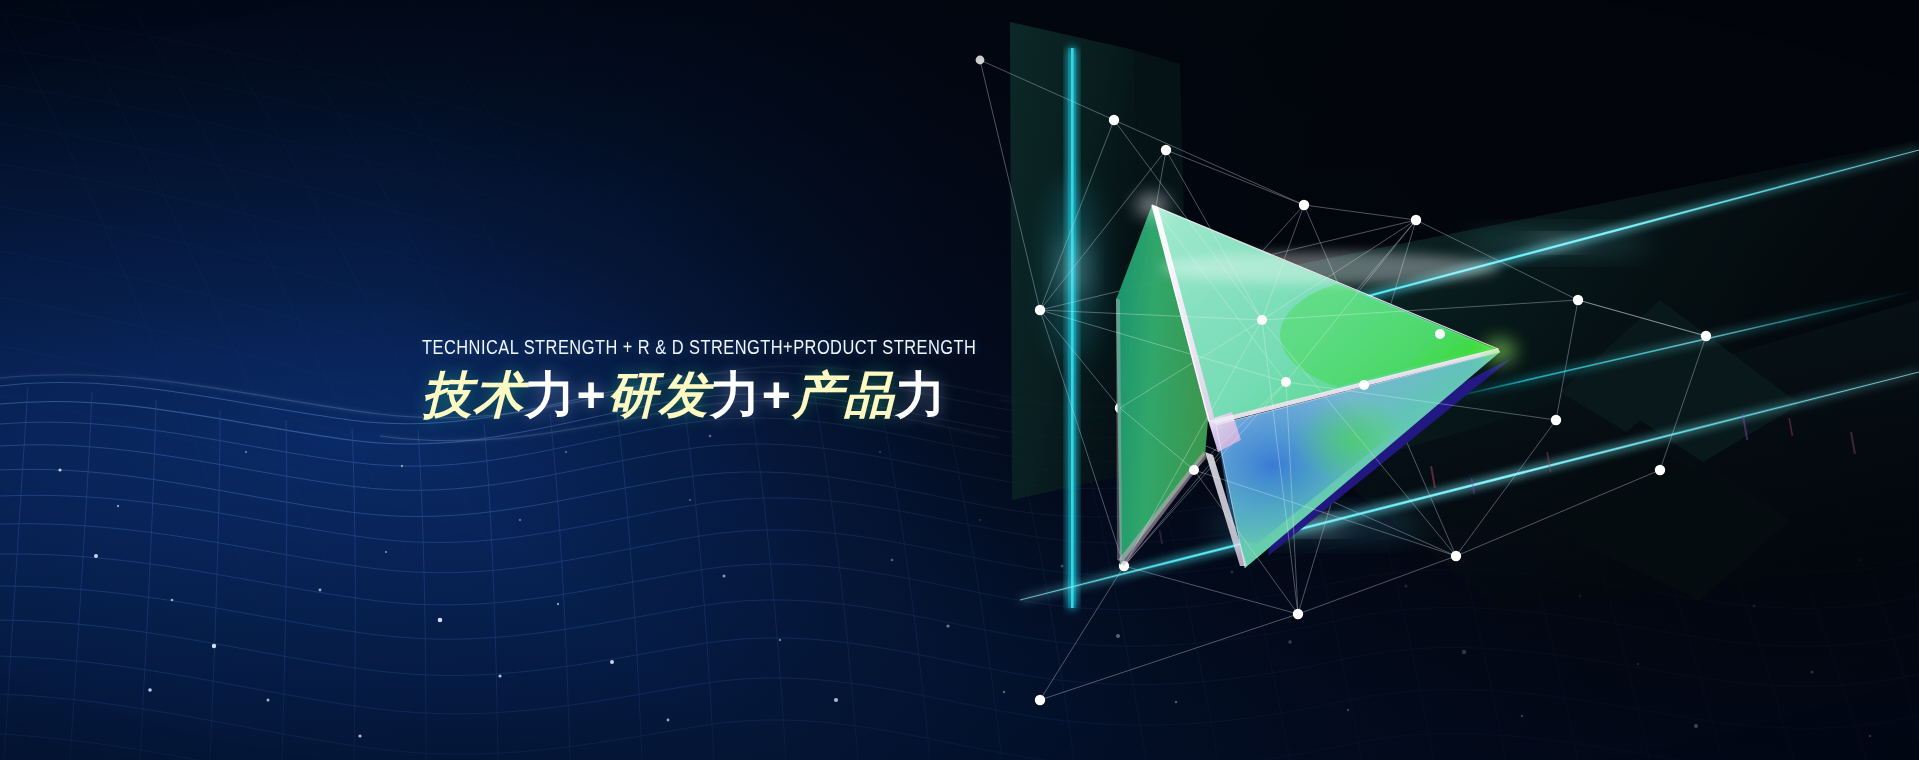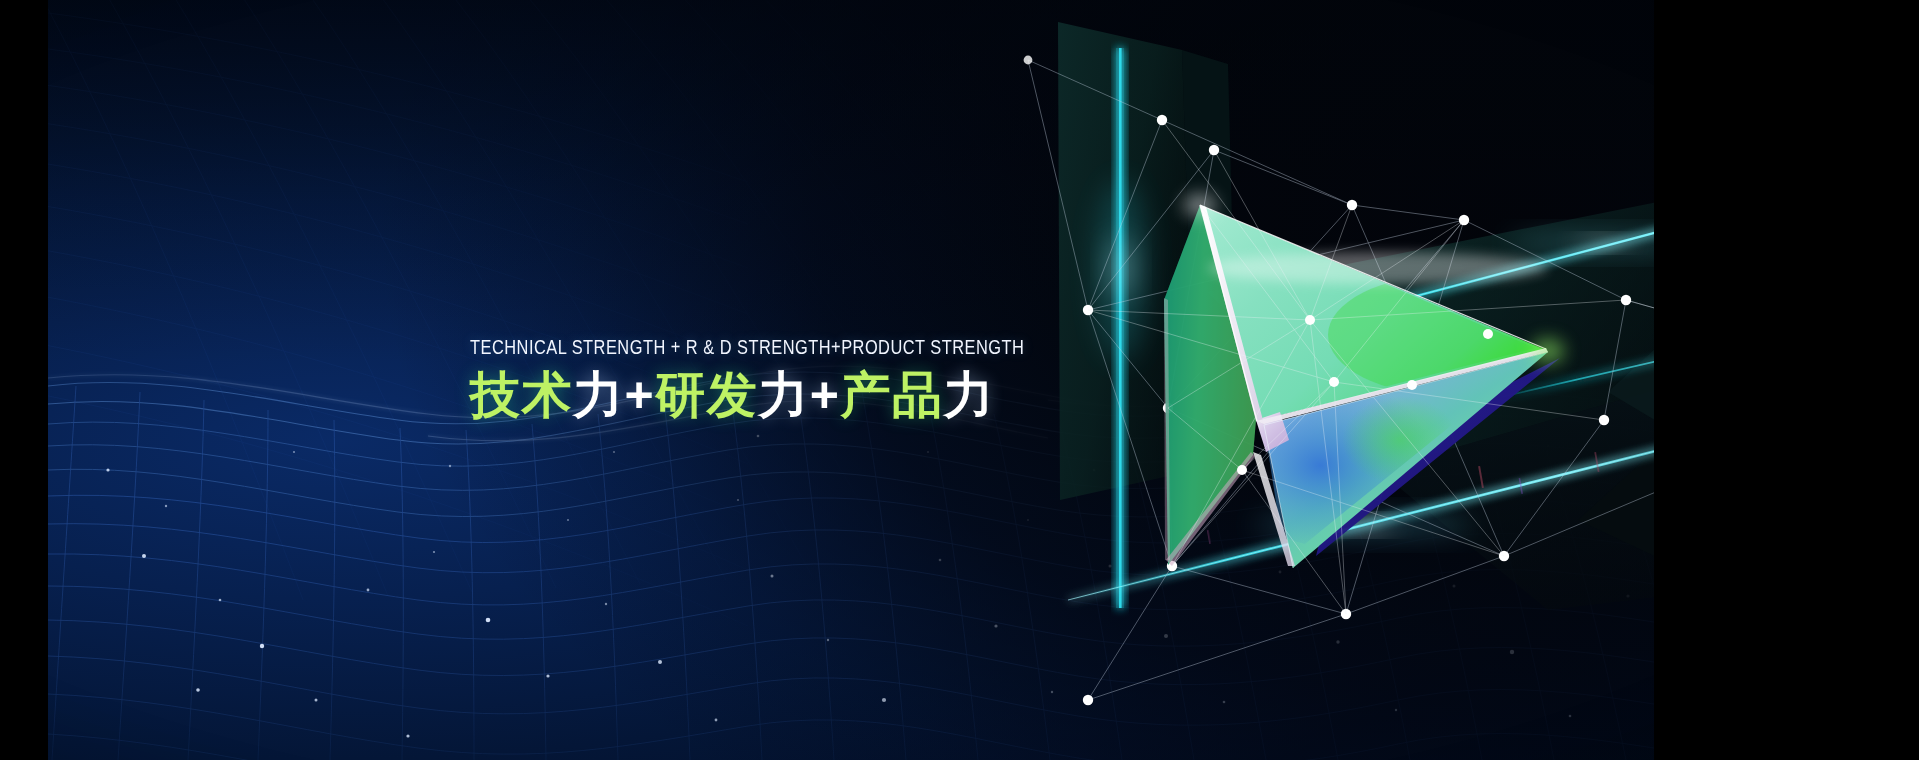--- a/index.html
+++ b/index.html
@@ -1,21 +1,20 @@
 <!DOCTYPE html>
 <html><head>
 <meta charset="utf-8">
 <title>Tech Banner</title>
 <style>
   html,body{margin:0;padding:0;background:#000;}
   #stage{
-    position:relative;width:1606px;height:760px;overflow:hidden;
+    position:relative;width:1919px;height:760px;overflow:hidden;
     font-family:"Liberation Sans","DejaVu Sans",sans-serif;
     background:#02070f;
-    margin-left:48px;
   }
   .layer{position:absolute;inset:0;}
   .nofx{pointer-events:none;}
 
   
   #bg-navy{
     background:
       radial-gradient(120% 95% at 18% 58%, #0a2a66 0%, #07204f 22%, #041637 44%, #020c22 66%, #010813 100%);
   }
   #bg-dark-right{
@@ -38,21 +37,21 @@
     font-size:20.5px;letter-spacing:0.6px;color:#f2f6ff;
     font-weight:400;white-space:nowrap;
     transform:scaleX(0.80);transform-origin:left center;
     text-shadow:0 0 12px rgba(120,190,255,0.30);
     line-height:1.1;
   }
   #cn-line{
     margin-top:8px;white-space:nowrap;font-size:50px;font-weight:700;
     letter-spacing:1.5px;line-height:1.12;
   }
-  #cn-line .g{color:#bef264;text-shadow:0 0 16px rgba(47,203,140,0.45);}
+  #cn-line .g{color:#fef9c3;text-shadow:0 0 16px rgba(47,203,140,0.45);font-style:italic;}
   #cn-line .w{color:#ffffff;text-shadow:0 0 16px rgba(190,220,255,0.40);}
 </style>
 </head>
 <body>
 
 <div id="stage">
 
   <div class="layer nofx" id="bg-navy"></div>
 
   <svg class="layer nofx" id="sky-grid" width="1919" height="760" viewBox="0 0 1919 760">

